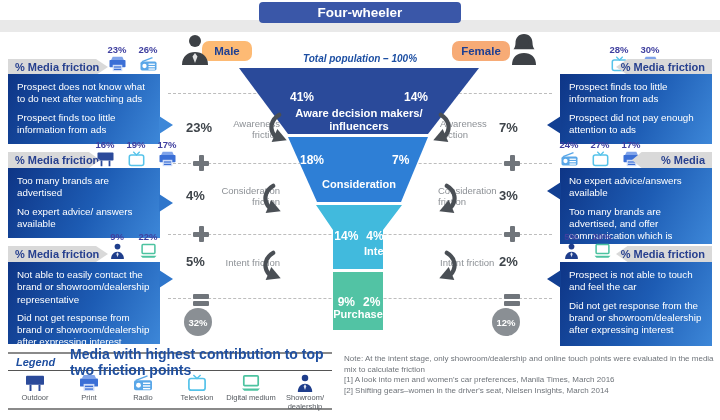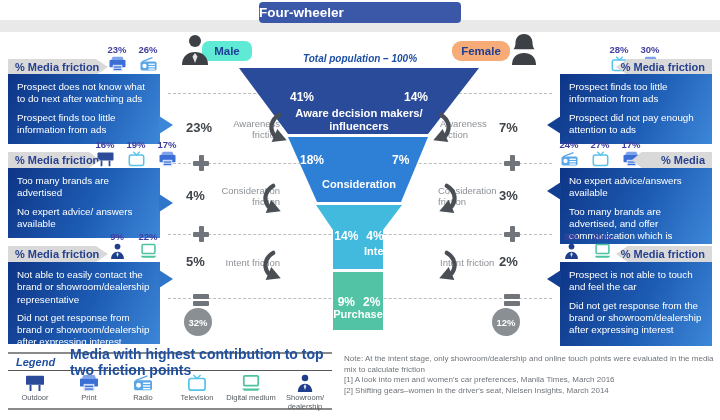--- a/index.html
+++ b/index.html
@@ -2,26 +2,26 @@
 <html><head>
 <meta charset="utf-8">
 <style>
   * { margin:0; padding:0; box-sizing:border-box; }
   html,body { background:#fff; }
   body { font-family:"Liberation Sans", sans-serif; }
   .stage-canvas { position:relative; width:720px; height:420px; background:#ffffff; overflow:hidden; }
 
   .top-band { position:absolute; left:0; top:20px; width:720px; height:12px; background:#e9e9e9; }
   .title-banner { position:absolute; left:259px; top:2px; width:202px; height:21px; border-radius:4px;
-    color:#fff; font-weight:bold; font-size:13.5px; text-align:left; line-height:21px; z-index:3; }
+    color:#fff; font-weight:bold; font-size:13.5px; text-align:center; line-height:21px; z-index:3; }
 
   .chip { position:absolute; height:20px; background:#f7ab76; border-radius:7px; color:#1d3f93;
     font-weight:bold; font-size:11.5px; text-align:center; line-height:20px; z-index:2; }
   .chip-male { left:202px; top:41px; width:50px; }
-  .chip-female { left:452px; top:41px; width:58px;border-radius:9px; }
+  .chip-female { left:452px; top:41px; width:58px; }
   .persona-ic { position:absolute; width:32px; height:32px; z-index:3; }
   .persona-male { left:179px; top:33px; }
   .persona-female { left:508px; top:33px; }
 
   .total-pop { position:absolute; left:270px; top:53px; width:180px; text-align:center;
     font-style:italic; font-weight:bold; font-size:10px; color:#1d4fa3; z-index:2; }
 
   .dash { position:absolute; left:168px; width:384px; height:0; border-top:1px dashed #bdbdbd; z-index:0; }
 
   
@@ -94,21 +94,21 @@
   <div class="top-band"></div>
   <div class="title-banner" style="background: rgb(58, 87, 168);">Four-wheeler</div>
 
   <span class="persona-ic persona-male">
     <svg viewBox="0 0 32 32">
         <circle cx="16" cy="8" r="6" fill="#3d4146"></circle>
         <path d="M3 32 c0-9 6-13 13-13 s13 4 13 13 z" fill="#3d4146"></path>
         <path d="M16 20 l-2.5 3.6 2.5 6.5 2.5-6.5 z" fill="#fff" opacity="0.85"></path>
       </svg>
   </span>
-  <div class="chip chip-male" style="background: #5eead4;">Male</div>
+  <div class="chip chip-male" style="background: #fdba74;">Male</div>
   <div class="chip chip-female" style="background: rgb(247, 171, 118);">Female</div>
   <span class="persona-ic persona-female">
     <svg viewBox="0 0 32 32">
         <path d="M16 1 c-5.5 0-8.5 4-8.5 9 0 3-1 5-2 6.2 h21 c-1-1.2-2-3.2-2-6.2 0-5-3-9-8.5-9 z" fill="#3d4146"></path>
         <circle cx="16" cy="9.5" r="4.3" fill="#3d4146"></circle>
         <path d="M4 32 c0-8 5-12 12-12 s12 4 12 12 z" fill="#3d4146"></path>
       </svg>
   </span>
 
   <div class="total-pop">Total population – 100%</div>

